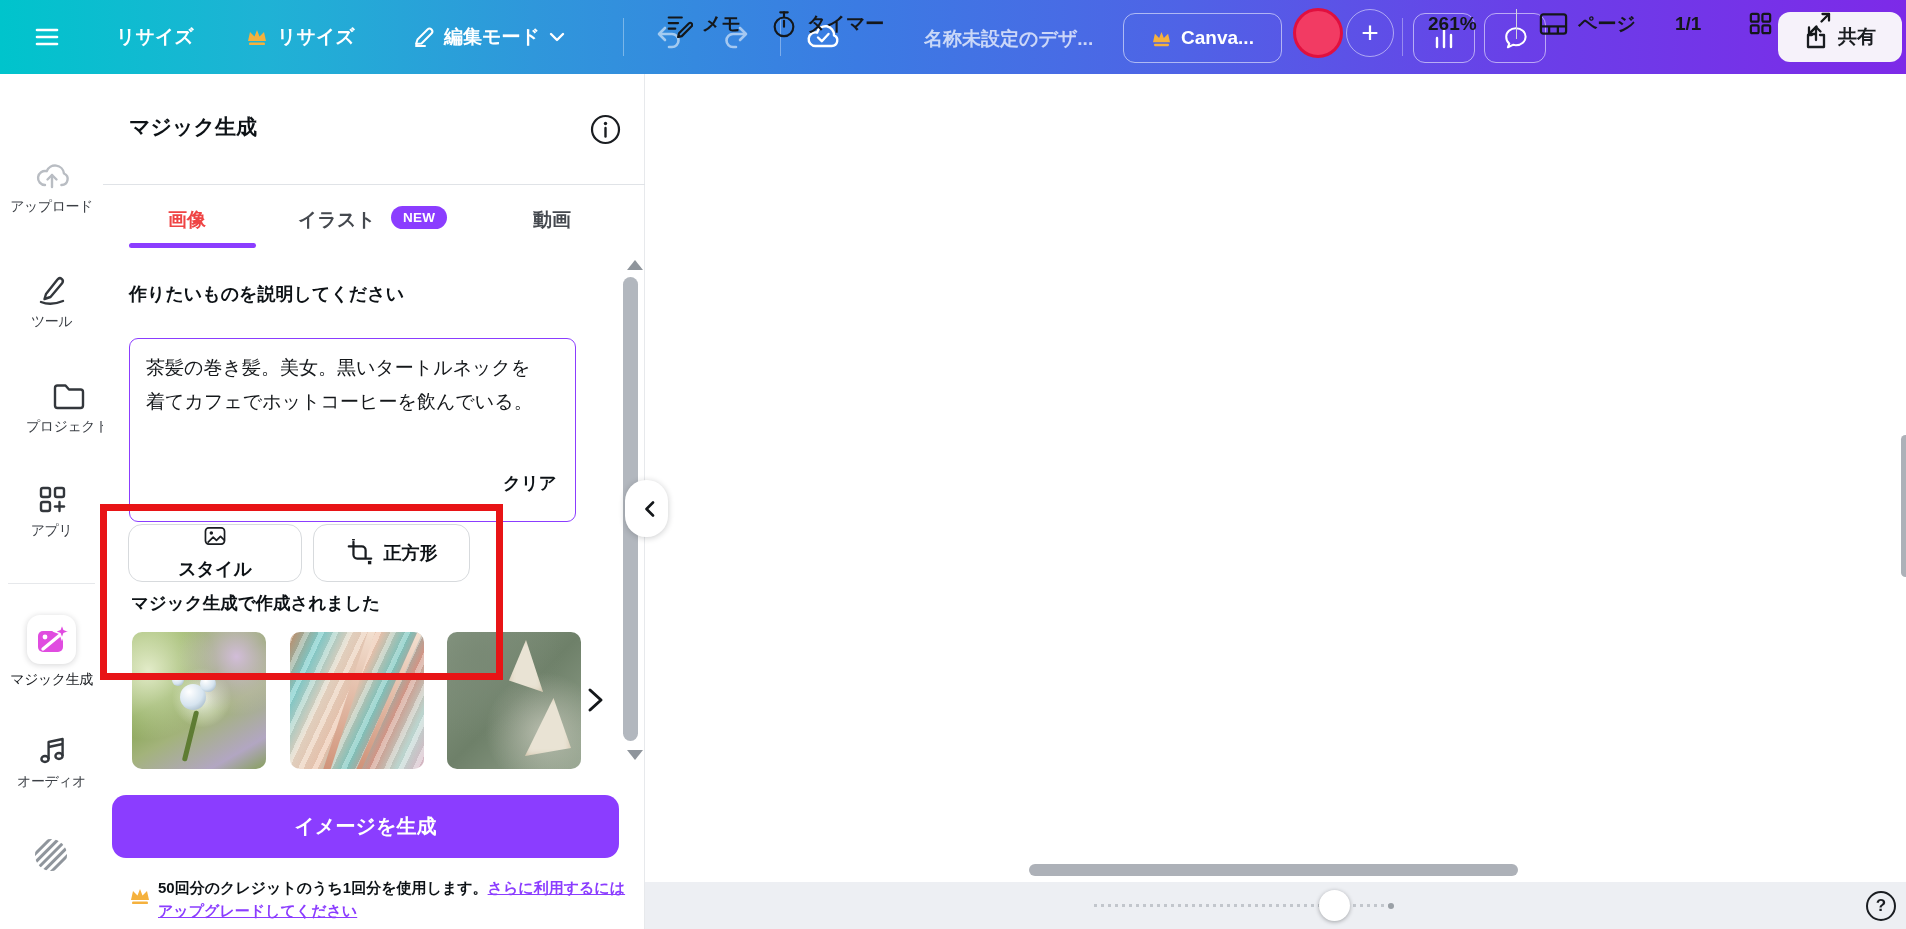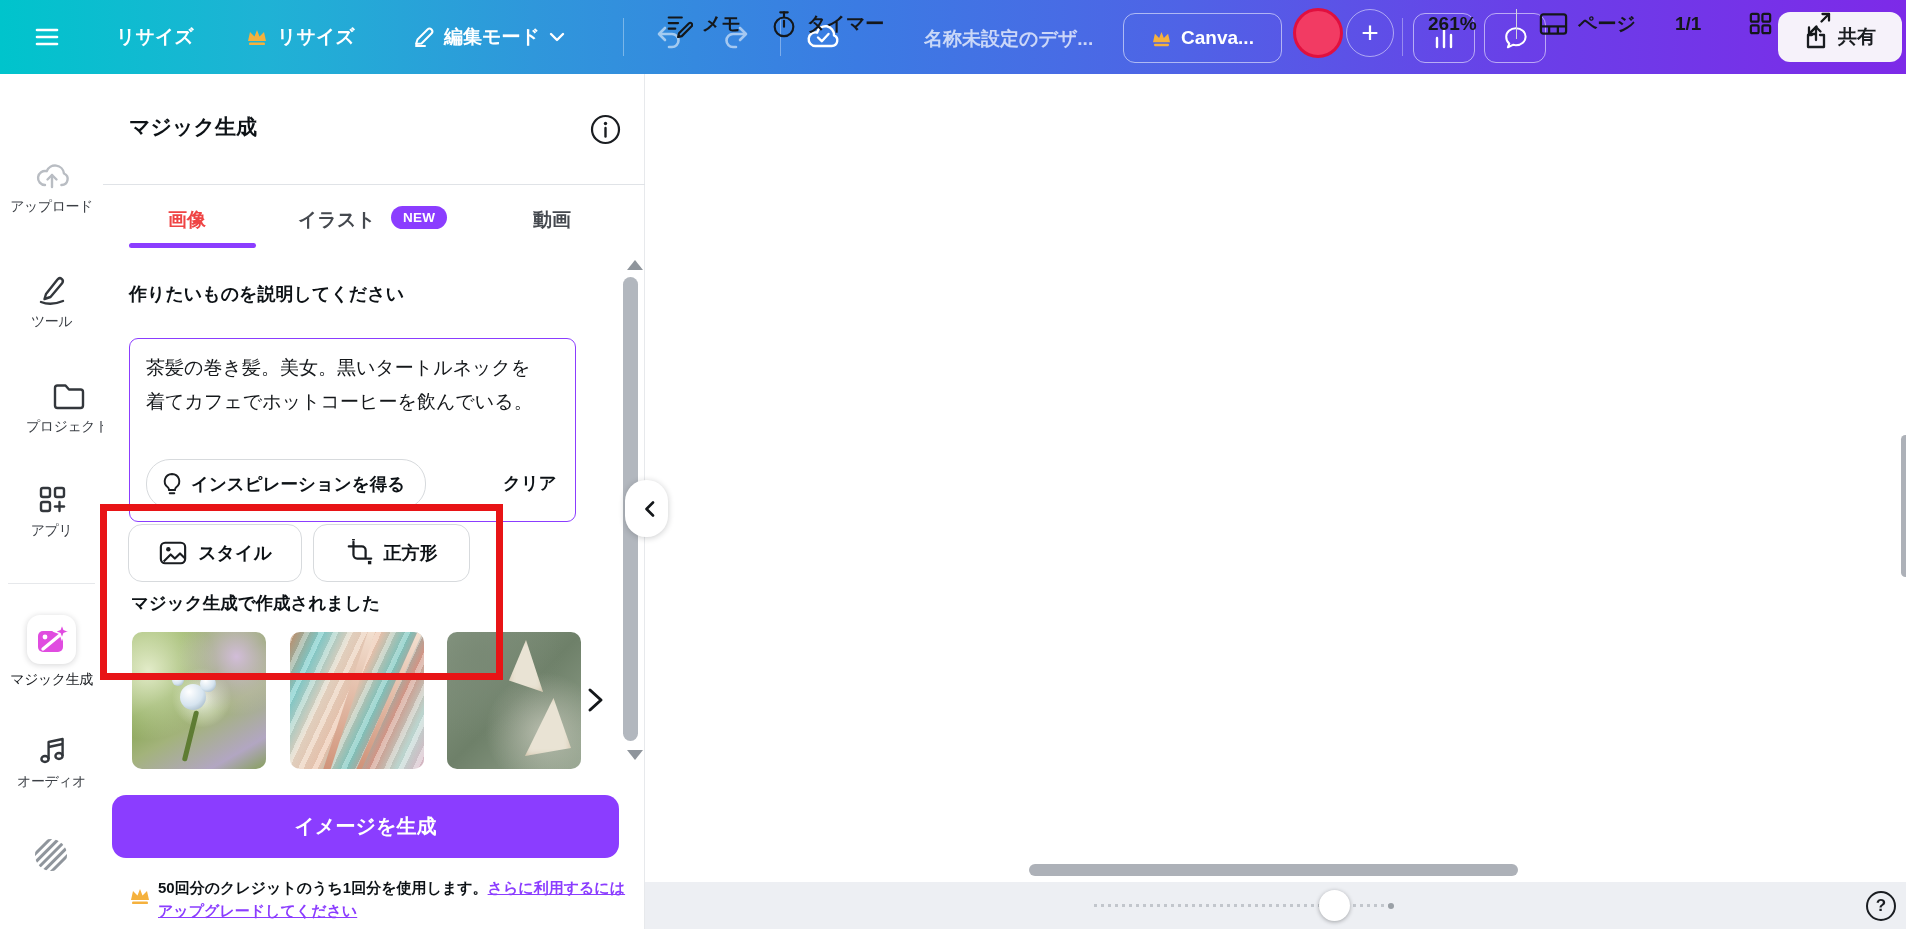--- a/index.html
+++ b/index.html
@@ -277,33 +277,24 @@
 <div class="ab tab active" style="left:168px;top:207px;">画像</div>
 <div class="ab tab-underline"></div>
 <div class="ab tab" style="left:298px;top:207px;">イラスト</div>
 <div class="ab new-badge">NEW</div>
 <div class="ab tab" style="left:533px;top:207px;">動画</div>
 
 <div class="ab prompt-label">作りたいものを説明してください</div>
 
 <div class="ab prompt-box">
   <div class="ab prompt-text">茶髪の巻き髪。美女。黒いタートルネックを着てカフェでホットコーヒーを飲んでいる。</div>
-  <div class="ab insp-btn">
-    <svg width="22" height="26" viewBox="0 0 24 28">
-        <g stroke="#1a1d21" stroke-width="2.1" fill="none" stroke-linecap="round">
-          <path d="M12 3 a8 8 0 0 1 4.6 14.5 c-1 .8-1.3 1.8-1.4 3 h-6.4 c-.1-1.2-.4-2.2-1.4-3 A8 8 0 0 1 12 3z"></path>
-          <line x1="9.5" y1="24" x2="14.5" y2="24"></line>
-        </g>
-      </svg>
-    <span>インスピレーションを得る</span>
-  </div>
   <div class="ab clear-btn">クリア</div>
 </div>
 
-<div class="ab chip-btn" style="left:128px;width:174px;">
+<div class="ab chip-btn" style="left:128px;width:174px;flex-direction:column;">
   <svg width="30" height="28" viewBox="0 0 32 30">
       <g stroke="#1a1d21" stroke-width="2.3" fill="none" stroke-linejoin="round">
         <rect x="3" y="4" width="26" height="22" rx="4.5"></rect>
         <path d="M6 24 l7.5-7.5 4.5 4.5 5.5-5.5 5.5 5.5"></path>
       </g>
       <circle cx="11" cy="11" r="2.4" fill="#1a1d21"></circle>
     </svg>
   <span>スタイル</span>
 </div>
 <div class="ab chip-btn" style="left:313px;width:157px;">

